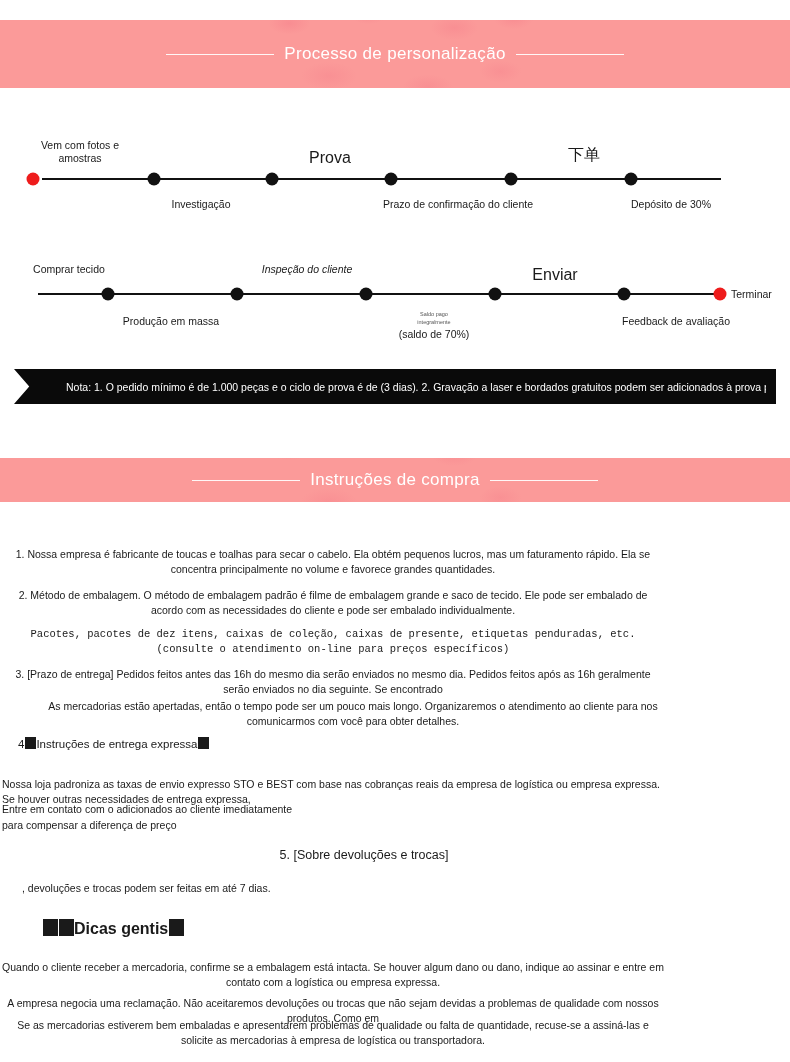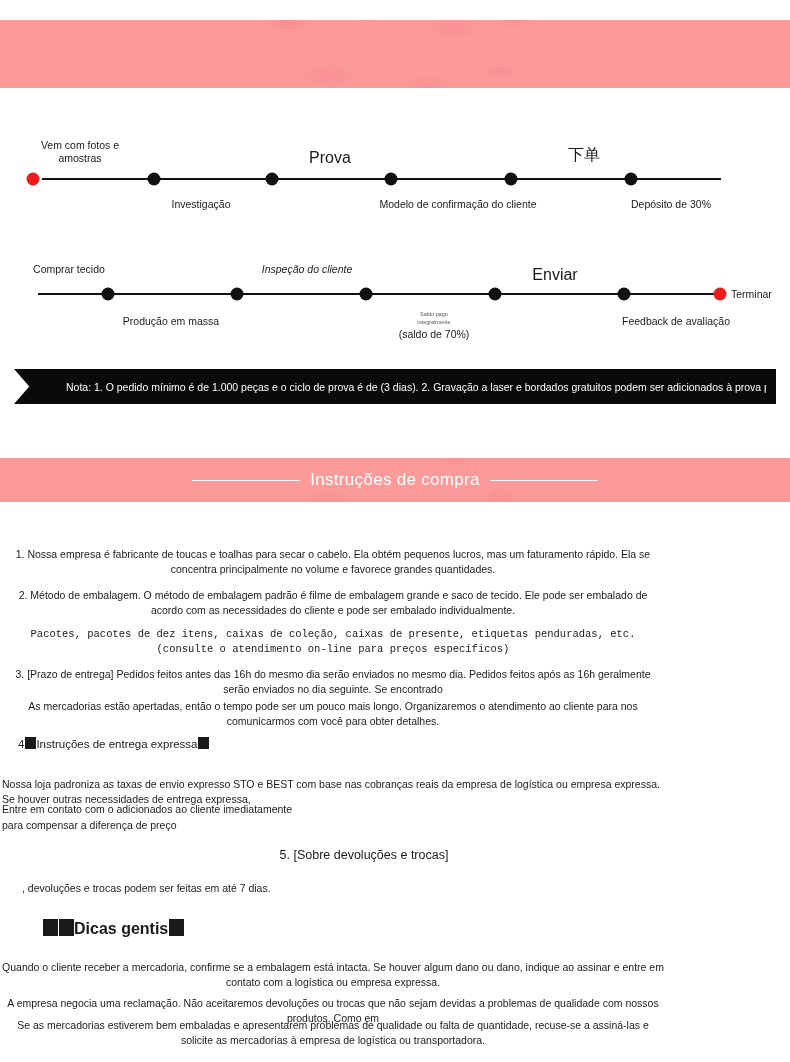--- a/index.html
+++ b/index.html
@@ -209,38 +209,43 @@
     line-height: 15px;
     text-align: center;
     width: 612px;
   }
 </style>
 </head>
 <body>
 
 <div class="pink-band" id="band-process">
   <div class="watermark"></div>
+  <div class="inner">
+    <span class="rule"></span>
+    <span class="band-title">Processo de personalização</span>
+    <span class="rule"></span>
+  </div>
 </div>
 
 <div class="timeline" id="timeline-row-1">
   <div class="tl-line" style="left:42px; top:178px; width:679px;"></div>
 
   <div class="tl-dot red" style="left:33px; top:179px;"></div>
   <div class="tl-dot" style="left:154px; top:179px;"></div>
   <div class="tl-dot" style="left:272px; top:179px;"></div>
   <div class="tl-dot" style="left:391px; top:179px;"></div>
   <div class="tl-dot" style="left:511px; top:179px;"></div>
   <div class="tl-dot" style="left:631px; top:179px;"></div>
 
   <div class="tl-label wrap" style="left:80px; top:139px;">Vem com fotos e amostras</div>
   <div class="tl-label big" style="left:330px; top:148px;">Prova</div>
   <div class="tl-label big" style="left:584px; top:145px;">下单</div>
 
   <div class="tl-label" style="left:201px; top:198px;">Investigação</div>
-  <div class="tl-label" style="left:458px; top:198px;">Modelo de confirmação do cliente</div>
+  <div class="tl-label" style="left:458px; top:198px;">Prazo de confirmação do cliente</div>
   <div class="tl-label" style="left:671px; top:198px;">Depósito de 30%</div>
 </div>
 
 <div class="timeline" id="timeline-row-2">
   <div class="tl-line" style="left:38px; top:293px; width:684px;"></div>
 
   <div class="tl-dot" style="left:108px; top:294px;"></div>
   <div class="tl-dot" style="left:237px; top:294px;"></div>
   <div class="tl-dot" style="left:366px; top:294px;"></div>
   <div class="tl-dot" style="left:495px; top:294px;"></div>
@@ -275,21 +280,21 @@
 </div>
 
 <div class="body-text" style="top:547px;">1. Nossa empresa é fabricante de toucas e toalhas para secar o cabelo. Ela obtém pequenos lucros, mas um faturamento rápido. Ela se concentra principalmente no volume e favorece grandes quantidades.</div>
 
 <div class="body-text" style="top:588px;">2. Método de embalagem. O método de embalagem padrão é filme de embalagem grande e saco de tecido. Ele pode ser embalado de acordo com as necessidades do cliente e pode ser embalado individualmente.</div>
 
 <div class="body-text" style="top:627px;font-family:Liberation Mono, monospace;">Pacotes, pacotes de dez itens, caixas de coleção, caixas de presente, etiquetas penduradas, etc. (consulte o atendimento on-line para preços específicos)</div>
 
 <div class="body-text" style="top:667px;">3. [Prazo de entrega] Pedidos feitos antes das 16h do mesmo dia serão enviados no mesmo dia. Pedidos feitos após as 16h geralmente serão enviados no dia seguinte. Se encontrado</div>
 
-<div class="body-text" style="top:699px;">As mercadorias estão apertadas, então o tempo pode ser um pouco mais longo. Organizaremos o atendimento ao cliente para nos comunicarmos com você para obter detalhes.</div>
+<div class="body-text" style="top:699px;margin-left:20px;">As mercadorias estão apertadas, então o tempo pode ser um pouco mais longo. Organizaremos o atendimento ao cliente para nos comunicarmos com você para obter detalhes.</div>
 
 <div class="body-text heading-sm" style="top:737px; font-size:11.5px;">
   <span>4</span><span class="tofu"></span><span>Instruções de entrega expressa</span><span class="tofu"></span>
 </div>
 
 <div class="body-text left" style="top:777px;">Nossa loja padroniza as taxas de envio expresso STO e BEST com base nas cobranças reais da empresa de logística ou empresa expressa. Se houver outras necessidades de entrega expressa,</div>
 
 <div class="body-text left" style="top:802px;">Entre em contato com o adicionados ao cliente imediatamente</div>
 
 <div class="body-text indent" style="top:818px;">para compensar a diferença de preço</div>

